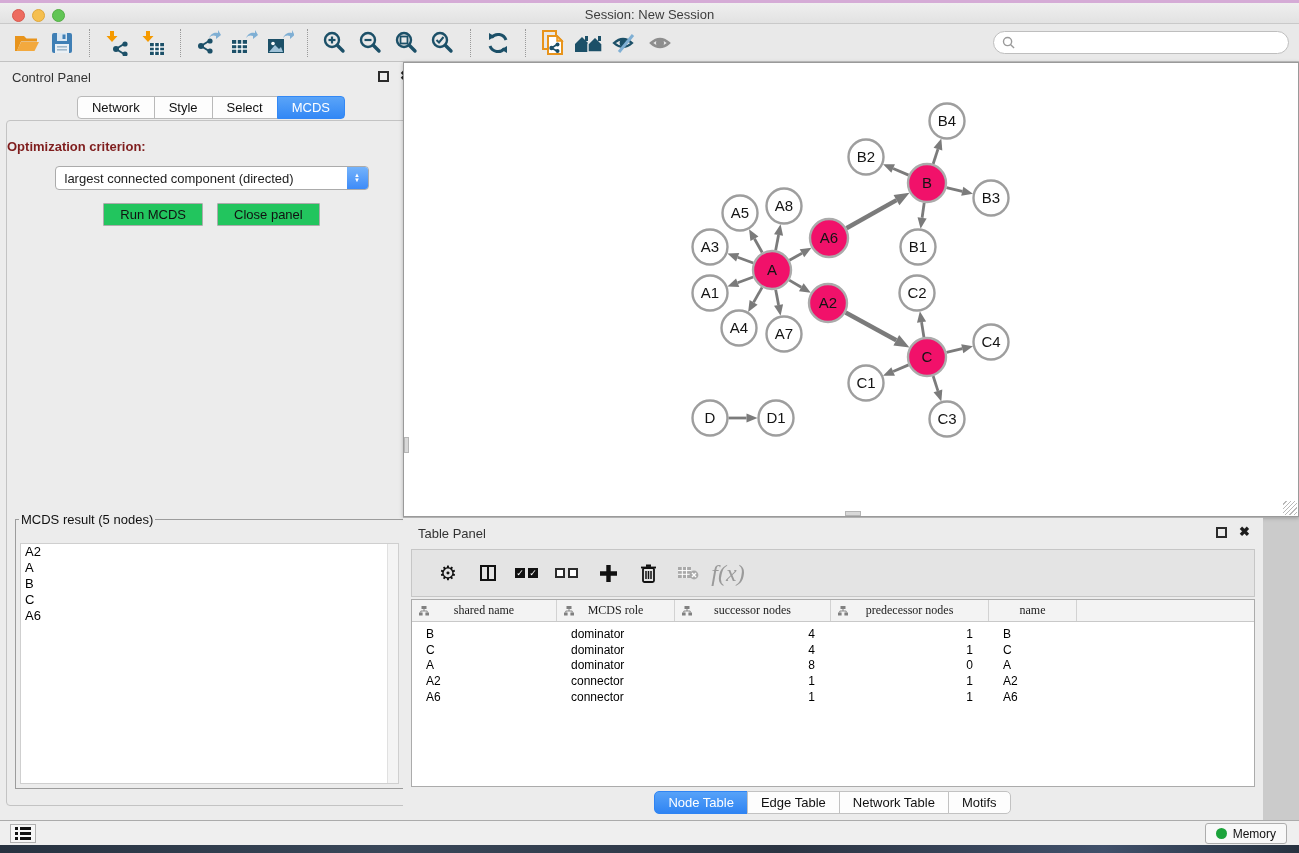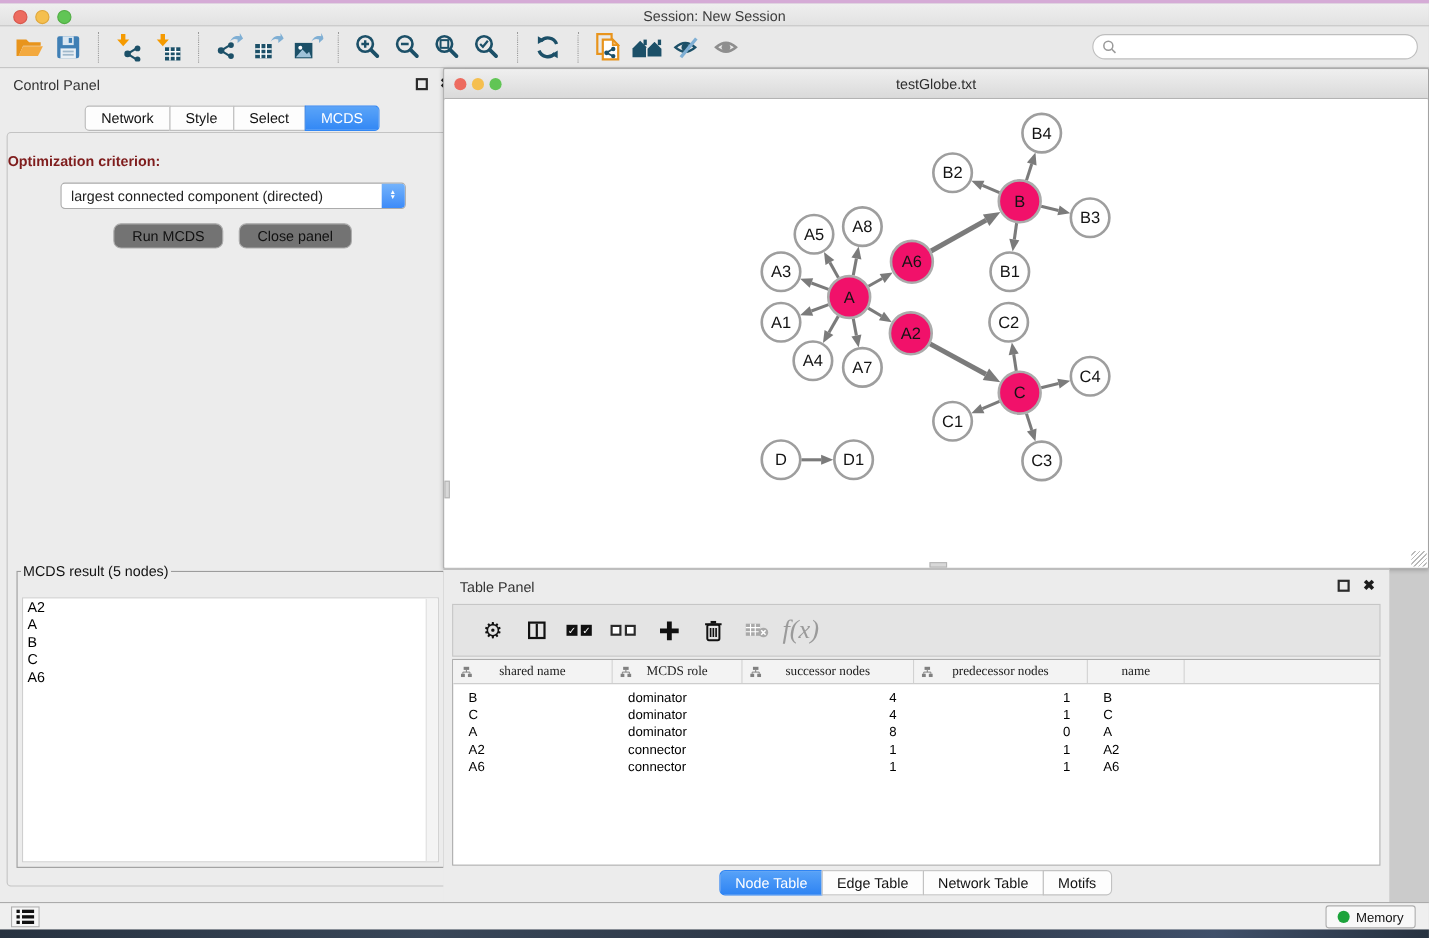--- a/index.html
+++ b/index.html
@@ -63,21 +63,21 @@
   }
   .mcds-select .val { padding-left:9px; flex:1; white-space:nowrap; }
   .mcds-select .stepper {
     width:21px; height:22px; border-radius:0 3px 3px 0;
     background:linear-gradient(#74B3FB,#3D8BF8);
     display:flex; flex-direction:column; align-items:center; justify-content:center; color:#fff;
   }
   .mcds-select .stepper span { font-size:6px; line-height:5px; }
   .btn-row { display:flex; justify-content:center; gap:14px; margin-top:13px; }
   .btn {
-    background:#737373; border:1px solid #ACACAC; border-radius:7px;
+    background:#22c55e; border:1px solid #ACACAC; border-radius:1px;
     padding:3px 16px; font-size:13px; color:#111; cursor:default;
   }
   .result-box {
     position:absolute; left:8px; right:12px; top:391px; bottom:16px;
     border:1px solid #9c9c9c; margin:0; padding:2px 3px 3px 3px; background:#ECECEC;
   }
   .result-box legend { font-size:13px; color:#111; padding:0 2px; }
   .result-list { position:absolute; left:4px; right:4px; top:16px; bottom:4px; background:#fff; border:1px solid #CFCFCF; overflow:hidden; }
   .result-scroll { position:absolute; right:0; top:0; bottom:0; width:11px; background:#F4F4F4; border-left:1px solid #E0E0E0; }
   .result-item { padding-left:4px; line-height:16px; color:#000; }
@@ -375,26 +375,20 @@
             <div class="result-item">C</div>
             <div class="result-item">A6</div>
           </div>
         <div class="result-scroll"></div>
       </div>
     </fieldset>
   </div>
 </div>
 
 <div class="net-frame">
-  <div class="net-titlebar">
-    <span class="ntl red"></span>
-    <span class="ntl yellow"></span>
-    <span class="ntl green"></span>
-    <div class="title">testGlobe.txt</div>
-  </div>
   <div class="net-canvas">
     <svg id="graph-svg" width="894" height="427" viewBox="0 0 894 427">
         <line x1="358.20930486584723" y1="161.56032429229037" x2="350.44127532287536" y2="147.7235216688717" stroke="#7B7B7B" stroke-width="2.8"></line>
         <polygon points="345.0563929990913,138.13170002963142 354.45240073564855,145.47166178801658 346.43014991010216,149.97538154972685" fill="#7B7B7B"></polygon>
         <line x1="371.6857707010037" y1="159.34255626131358" x2="374.56348821601955" y2="143.9947295145625" stroke="#7B7B7B" stroke-width="2.8"></line>
         <polygon points="376.5906621015716,133.18313545828497 379.08470027591744,144.84245677579335 370.04227615612166,143.14700225333164" fill="#7B7B7B"></polygon>
         <line x1="349.24867563180135" y1="172.04386354082953" x2="333.658203443093" y2="166.26030127727643" stroke="#7B7B7B" stroke-width="2.8"></line>
         <polygon points="323.34497504058373,162.43442622473268 335.2581148287022,161.94749667259074 332.05829205748375,170.5731058819621" fill="#7B7B7B"></polygon>
         <line x1="349.24867563180135" y1="185.95613645917047" x2="333.658203443093" y2="191.73969872272357" stroke="#7B7B7B" stroke-width="2.8"></line>
         <polygon points="323.34497504058373,195.56557377526732 332.05829205748375,187.4268941180379 335.2581148287022,196.05250332740926" fill="#7B7B7B"></polygon>

